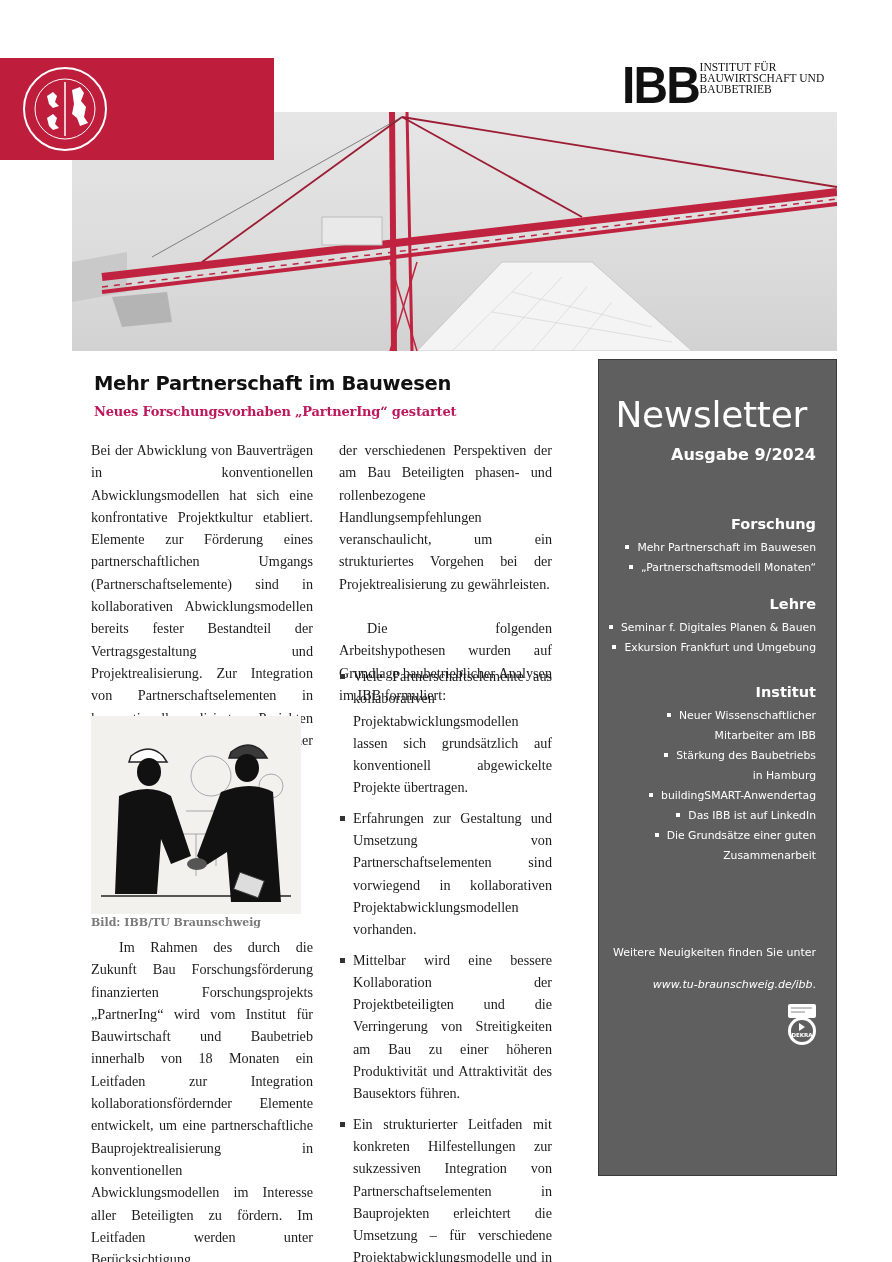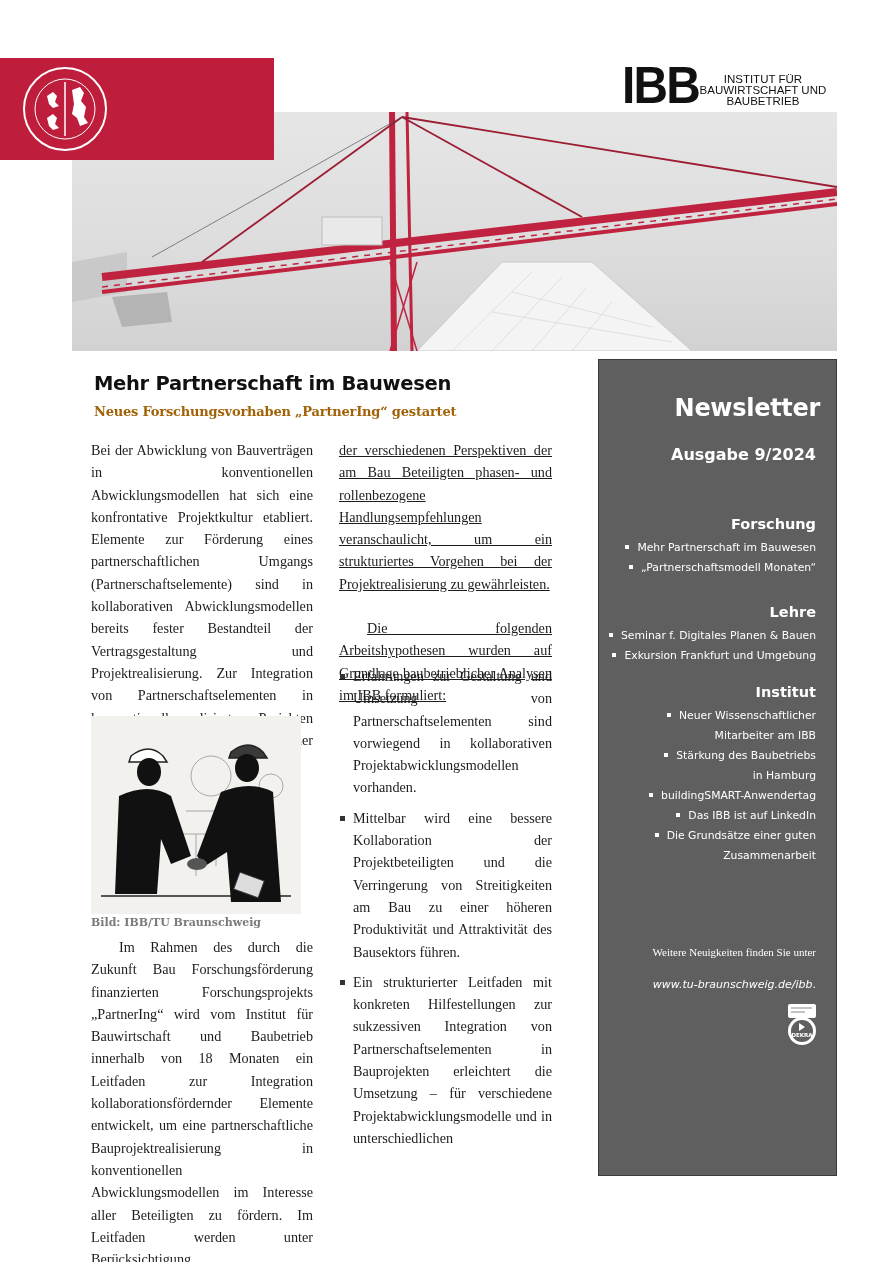--- a/index.html
+++ b/index.html
@@ -31,41 +31,41 @@
 
     
     .ibb-logo {
       position: absolute; left: 622px; top: 62px; display: flex; align-items: flex-start;
     }
     .ibb-mark {
       font-family: "Liberation Sans", sans-serif; font-weight: bold; font-size: 52px;
       line-height: 46px; letter-spacing: -2px; color: #111; transform: scaleX(0.92); transform-origin: left;
     }
     .ibb-text {
-      margin-left: -6px; margin-top: 12px; font-family: Liberation Sans, sans-serif;
-      font-size: 11.5px; line-height: 11px; color: #111; text-transform: uppercase; text-align: center;
+      margin-left: -6px; margin-top: 0; font-family: Liberation Serif, serif;
+      font-size: 11.5px; line-height: 11px; color: #111; text-transform: uppercase;
     }
 
     
     .article-title {
       position: absolute; left: 94px; top: 372px; font-family: "DejaVu Sans", sans-serif;
       font-weight: bold; font-size: 19.5px; color: #111; letter-spacing: -0.3px;
     }
     .article-subtitle {
       position: absolute; left: 94px; top: 404px; font-family: "DejaVu Serif", serif;
-      font-weight: bold; font-size: 13px; color: #a16207; letter-spacing: -0.2px;
+      font-weight: bold; font-size: 13px; color: #be185d; letter-spacing: -0.2px;
     }
     .col {
       position: absolute; font-family: "Liberation Serif", serif; font-size: 14.2px;
       line-height: 22.3px; color: #1c1c1c; text-align: justify; hyphens: manual;
     }
     .col p { text-align: justify; text-align-last: left; }
     .col1 { left: 91px; top: 439px; width: 222px; }
     .col1b { left: 91px; top: 936px; width: 222px; }
-    .col2 { left: 339px; top: 439px; width: 213px; text-decoration: underline; }
+    .col2 { left: 339px; top: 439px; width: 213px; }
     .indent { text-indent: 28px; }
     .gap { height: 22px; }
 
     .figure {
       position: absolute; left: 91px; top: 716px; width: 210px; height: 198px;
       background: #f3f1ee; overflow: hidden;
     }
     .figure svg { width: 100%; height: 100%; }
     .caption {
       position: absolute; left: 91px; top: 916px; font-family: "DejaVu Serif", serif;
@@ -78,21 +78,21 @@
       content: ""; position: absolute; left: 1px; top: 9px; width: 5px; height: 5px; background: #333;
     }
     .bullet-wrap { position: absolute; left: 339px; top: 665px; width: 213px; }
 
     
     .sidebar {
       position: absolute; left: 598px; top: 359px; width: 239px; height: 817px;
       background: #5f5f5f; border: 1px solid #3a3a3a; color: #fff;
       font-family: "DejaVu Sans", sans-serif;
     }
-    .sb-title { position: absolute; right: 16px; top: 34px; font-size: 24px; font-weight: bold; letter-spacing: -0.3px; }
+    .sb-title { position: absolute; right: 29px; top: 34px; font-size: 36px; font-weight: normal; letter-spacing: -0.3px; }
     .sb-issue { position: absolute; right: 20px; top: 85px; font-size: 16px; font-weight: bold; }
     .sb-section { position: absolute; right: 20px; width: 225px; text-align: right; margin-top: 24px; }
     .sb-head { font-size: 14.5px; font-weight: bold; margin-bottom: 6px; padding-right: 0; }
     .sb-list { list-style: none; font-size: 10.8px; line-height: 20px; }
     .sb-list li { white-space: nowrap; }
     .sb-list li .dot { display: inline-block; width: 4px; height: 4px; background: #fff; margin-right: 8px; vertical-align: middle; position: relative; top: -1px; }
     .sb-footer { position: absolute; right: 20px; font-size: 11px; text-align: right; white-space: nowrap; }
     .sb-footer .url { font-style: italic; }
     .dekra { position: absolute; left: 186px; top: 643px; width: 34px; height: 44px; }
   </style>
@@ -199,39 +199,40 @@
 </div>
 
 <div class="col col2">
   <p>der verschiedenen Perspektiven der am Bau Beteiligten phasen- und rollenbezogene Handlungsempfehlungen veranschaulicht, um ein strukturiertes Vorgehen bei der Projektrealisierung zu gewährleisten.</p>
   <div class="gap"></div>
   <p class="indent">Die folgenden Arbeitshypothesen wurden auf Grundlage baubetrieblicher Analysen im IBB formuliert:</p>
 </div>
 
 <div class="col bullet-wrap">
   <ul class="bullets">
+    <li>Viele Partnerschaftselemente aus kollaborativen Projektabwicklungsmodellen lassen sich grundsätzlich auf konventionell abgewickelte Projekte übertragen.</li>
     <li>Erfahrungen zur Gestaltung und Umsetzung von Partnerschaftselementen sind vorwiegend in kollaborativen Projektabwicklungsmodellen vorhanden.</li>
     <li>Mittelbar wird eine bessere Kollaboration der Projektbeteiligten und die Verringerung von Streitigkeiten am Bau zu einer höheren Produktivität und Attraktivität des Bausektors führen.</li>
     <li>Ein strukturierter Leitfaden mit konkreten Hilfestellungen zur sukzessiven Integration von Partnerschaftselementen in Bauprojekten erleichtert die Umsetzung – für verschiedene Projektabwicklungsmodelle und in unterschiedlichen</li>
   </ul>
 </div>
 
 <aside class="sidebar">
   <div class="sb-title">Newsletter</div>
   <div class="sb-issue">Ausgabe 9/2024</div>
 
   <div class="sb-section" style="top:132px;">
     <div class="sb-head">Forschung</div>
     <ul class="sb-list">
       <li><span class="dot"></span><span>Mehr Partnerschaft im Bauwesen</span></li>
       <li><span class="dot"></span><span>„Partnerschaftsmodell Monaten“</span></li>
     </ul>
   </div>
 
-  <div class="sb-section" style="top:220px;">
+  <div class="sb-section" style="top:212px;">
     <div class="sb-head">Lehre</div>
     <ul class="sb-list">
       <li><span class="dot"></span><span>Seminar f. Digitales Planen &amp; Bauen</span></li>
       <li><span class="dot"></span><span>Exkursion Frankfurt und Umgebung</span></li>
     </ul>
   </div>
 
   <div class="sb-section" style="top:300px;">
     <div class="sb-head">Institut</div>
     <ul class="sb-list">
@@ -240,21 +241,21 @@
       <li><span class="dot"></span><span>Stärkung des Baubetriebs</span></li>
       <li><span>in Hamburg</span></li>
       <li><span class="dot"></span><span>buildingSMART-Anwendertag</span></li>
       <li><span class="dot"></span><span>Das IBB ist auf LinkedIn</span></li>
       <li><span class="dot"></span><span>Die Grundsätze einer guten</span></li>
       <li><span>Zusammenarbeit</span></li>
     </ul>
   </div>
 
 
-  <div class="sb-footer" style="top:586px;font-family:Liberation Serif, serif;">Weitere Neuigkeiten finden Sie unter</div>
+  <div class="sb-footer" style="top:586px;">Weitere Neuigkeiten finden Sie unter</div>
   <div class="sb-footer" style="top:610px;margin-top:8px;">
     <span class="url">www.tu-braunschweig.de/ibb</span><span>.</span>
   </div>
 
   <div class="dekra">
     <svg viewBox="0 0 34 44">
       <rect x="3" y="1" width="28" height="14" rx="2" fill="#fff"></rect>
       <line x1="6" y1="5" x2="27" y2="5" stroke="#888" stroke-width="1"></line>
       <line x1="6" y1="9" x2="20" y2="9" stroke="#888" stroke-width="1"></line>
       <circle cx="17" cy="28" r="14" fill="#fff"></circle>

